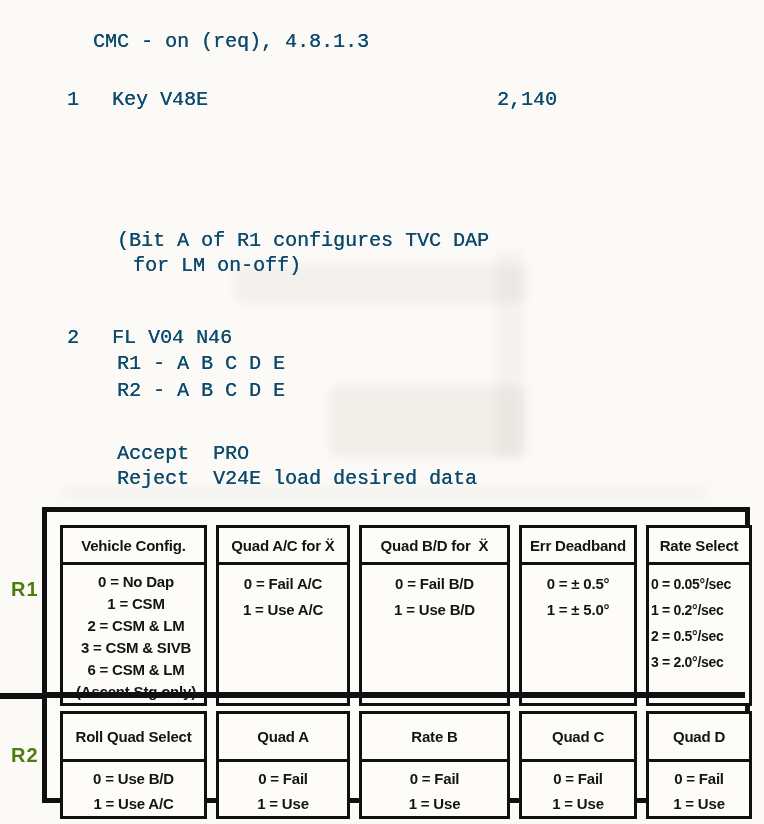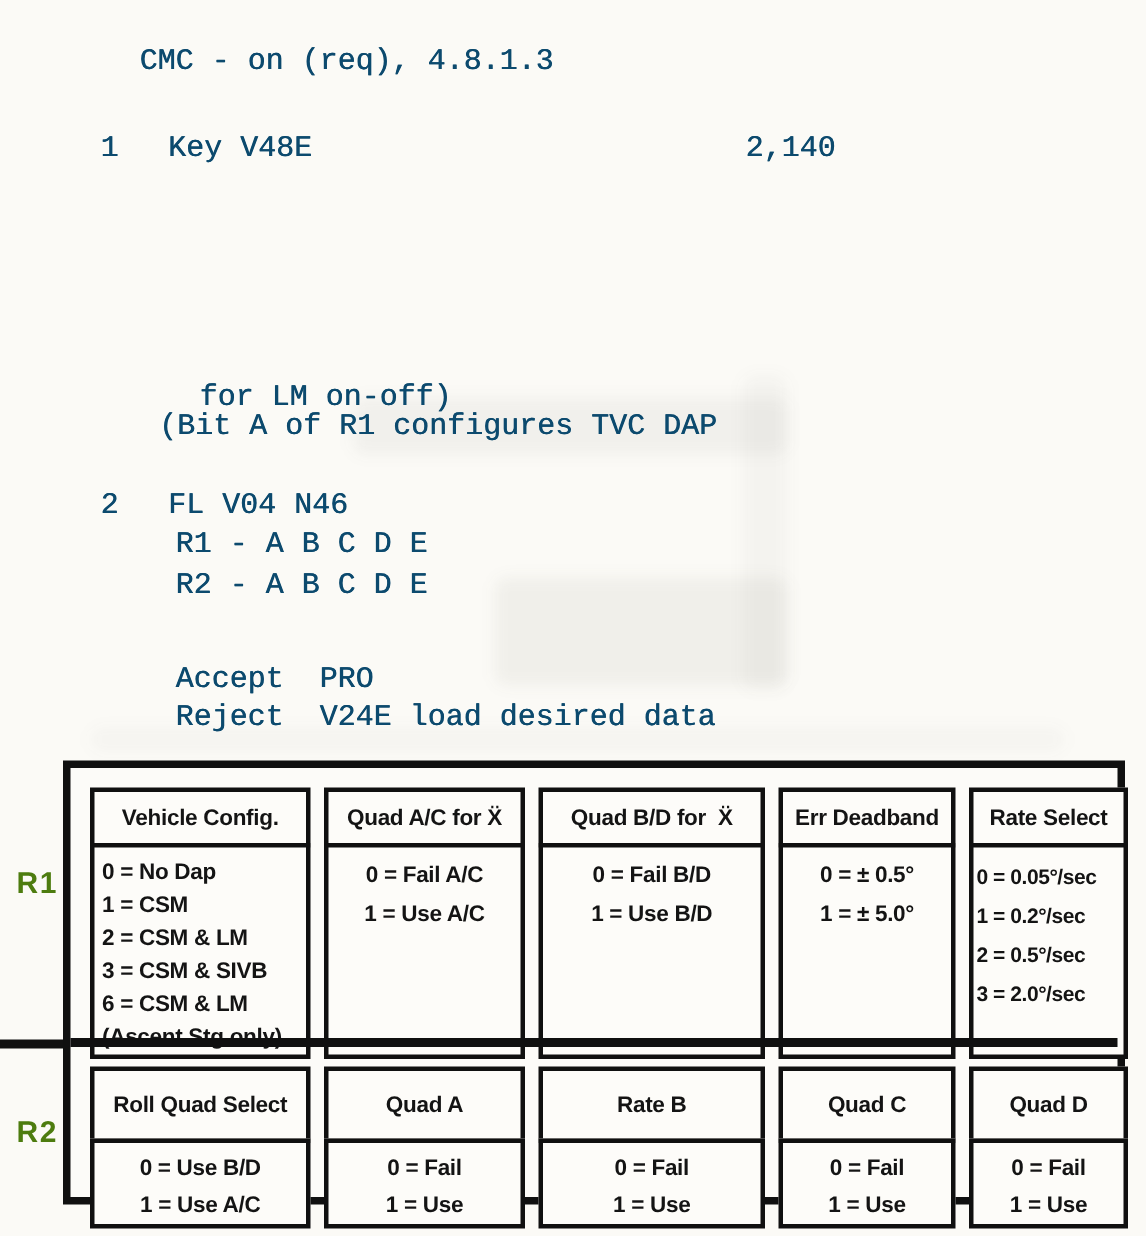--- a/index.html
+++ b/index.html
@@ -57,40 +57,40 @@
     background:#fdfcf9;
   }
   .tsection-r1 .thead{height:40px;}
   .tsection-r2 .thead{height:51px;}
   .tcell{
     border:3px solid #101010;box-sizing:border-box;flex:1;margin-top:-3px;
     font-size:15px;font-weight:700;letter-spacing:-0.2px;
     padding-top:6px;background:#fdfcf9;overflow:hidden;
   }
   .tline{line-height:25px;white-space:pre;text-align:center;}
-  .cell-left .tline{text-align:left;padding-left:5px;line-height:22px;}
+  .cell-left .tline{text-align:center;padding-left:5px;line-height:22px;}
   .cell-tight .tline{text-align:left;padding-left:2px;line-height:26px;font-size:14px;letter-spacing:-0.3px;}
   .cell-center2 .tline{line-height:26px;}
   .tsection-r2 .tcell{padding-top:4px;}
   .tsection-r2 .tline{line-height:25px;}
 </style>
 </head>
 <body>
 
 <div class="smudge sm1"></div>
 <div class="smudge sm2"></div>
 <div class="smudge sm3"></div>
 <div class="smudge sm4"></div>
 
 <div class="mono" style="left:93px;top:30px;">CMC - on (req), 4.8.1.3</div>
 
 <div class="mono" style="left:67px;top:88px;"><span class="stepnum">1</span><span>Key V48E</span></div>
 <div class="mono" style="left:497px;top:88px;">2,140</div>
 
-<div class="mono" style="left:106px;top:229px;margin-top:44px;">(Bit A of R1 configures TVC DAP</div>
+<div class="mono" style="left:117px;top:229px;">(Bit A of R1 configures TVC DAP</div>
 <div class="mono" style="left:133px;top:254px;">for LM on-off)</div>
 
 <div class="mono" style="left:67px;top:326px;"><span class="stepnum">2</span><span>FL V04 N46</span></div>
 
 <div class="mono" style="left:117px;top:352px;">R1 - A B C D E</div>
 <div class="mono" style="left:117px;top:379px;">R2 - A B C D E</div>
 
 <div class="mono" style="left:117px;top:442px;"><span class="lab">Accept</span><span>PRO</span></div>
 <div class="mono" style="left:117px;top:467px;"><span class="lab">Reject</span><span>V24E load desired data</span></div>
 

